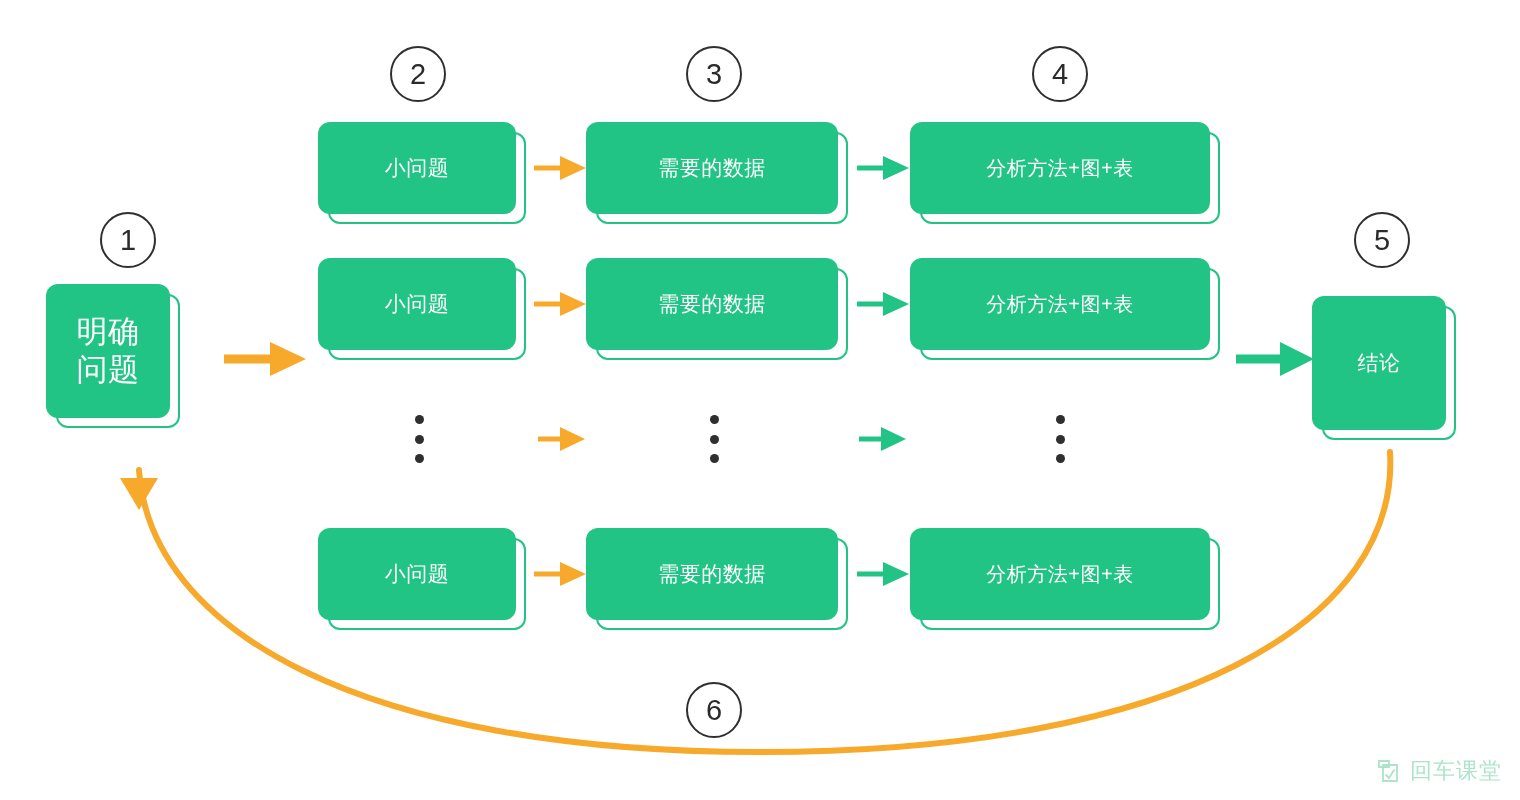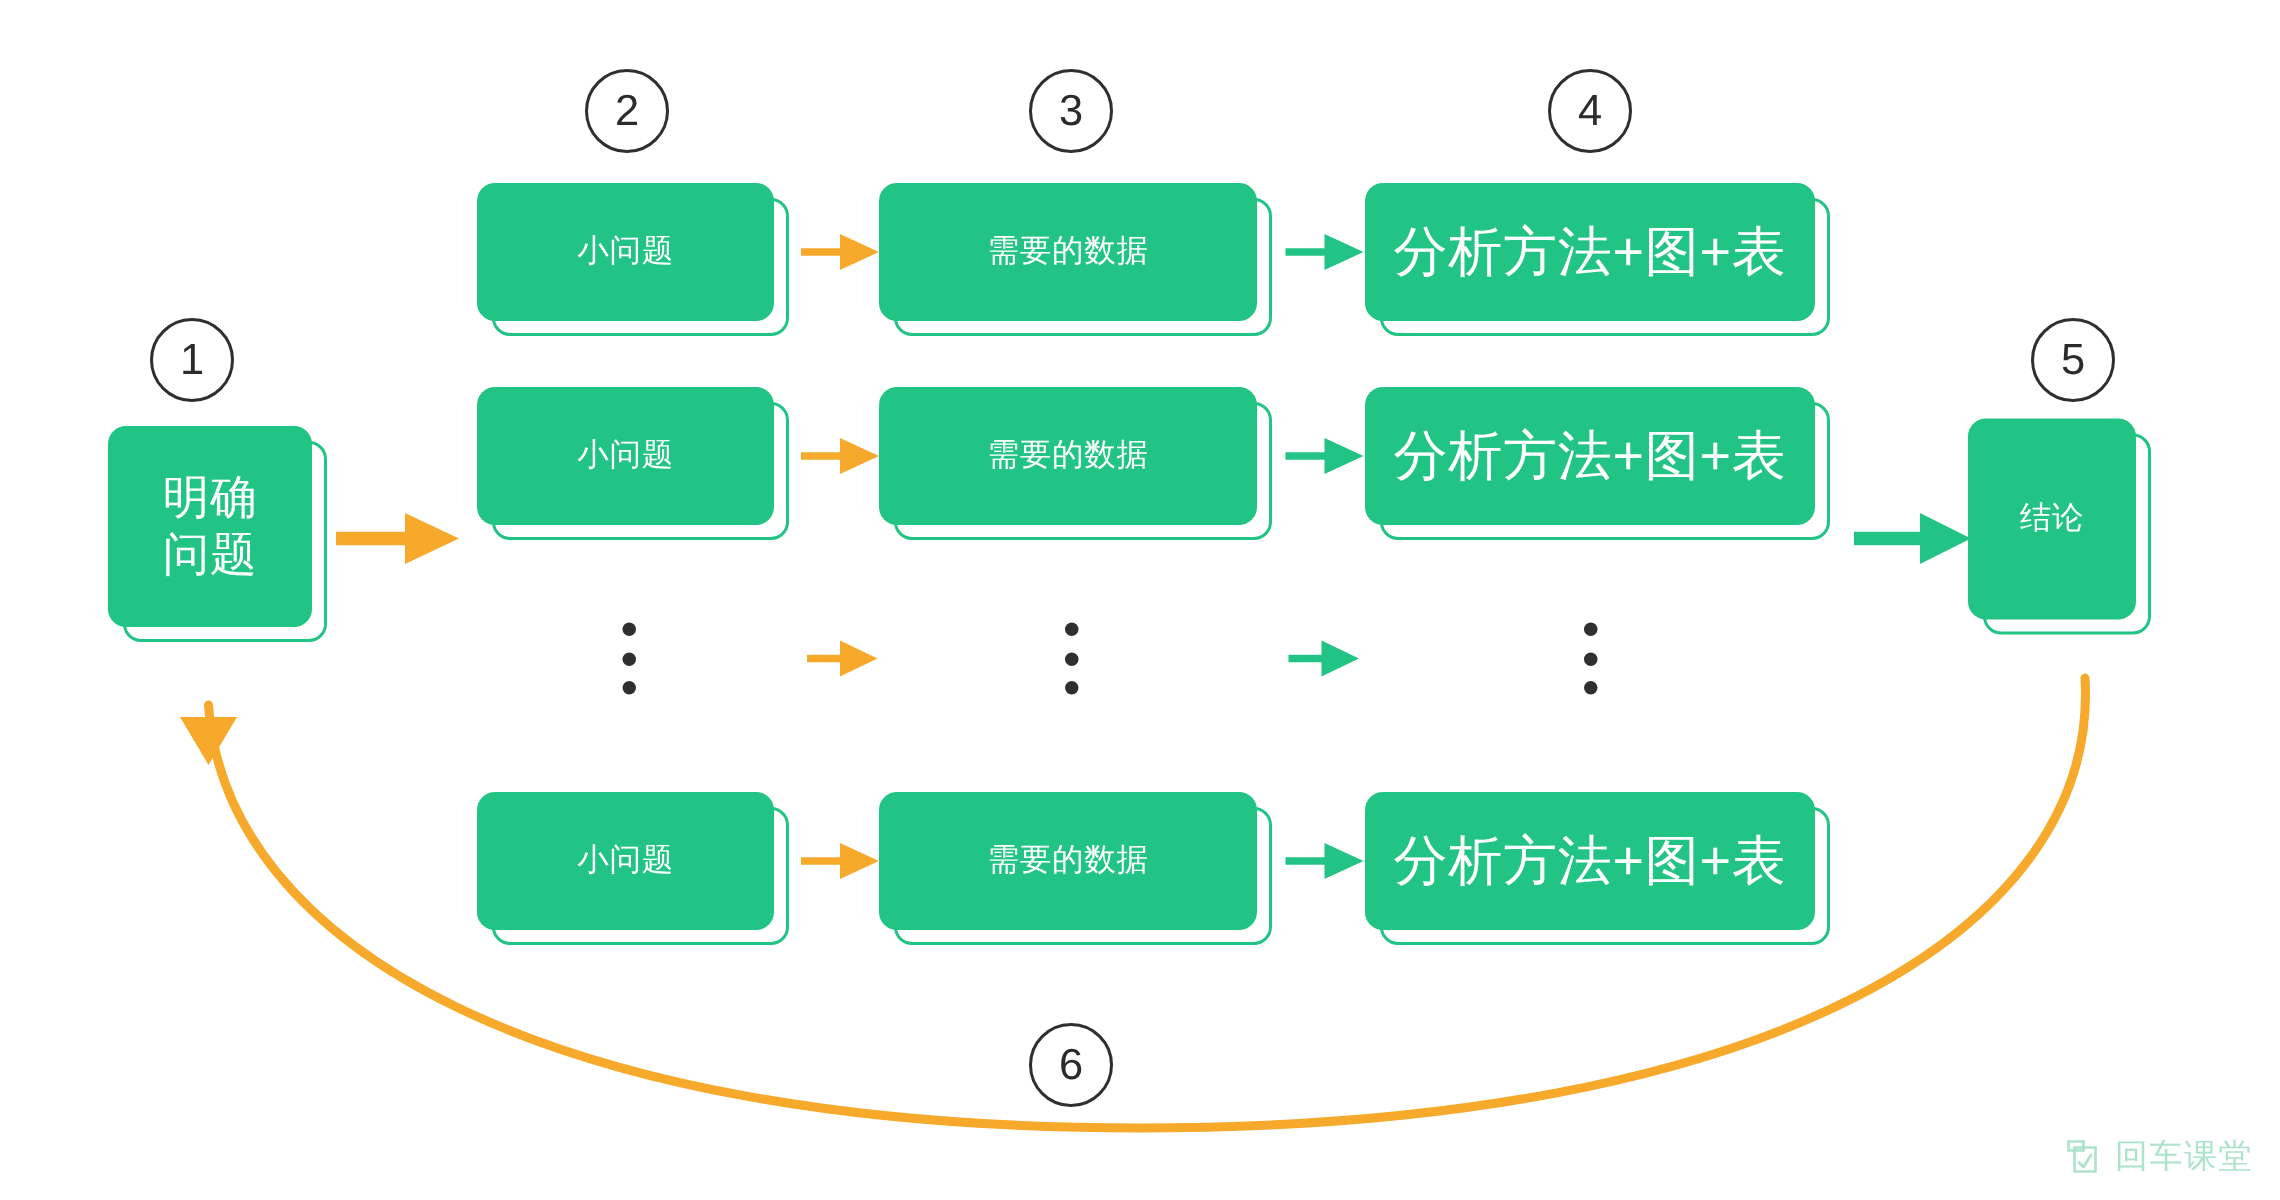--- a/index.html
+++ b/index.html
@@ -50,21 +50,21 @@
   }
   .card-label{
     color:#ffffff;
     font-size:21px;
     line-height:1.22;
     text-align:center;
     letter-spacing:.5px;
     white-space:pre-line;
     font-family:"Liberation Sans","DejaVu Sans",sans-serif;
   }
-  .card-label.small{font-size:36px;}
+  .card-label.small{font-size:20px;}
   .card-label.two-line{font-size:31px;}
 
   
   .arrow{position:absolute;z-index:5;}
 
   
   .dots{
     position:absolute;
     display:flex;flex-direction:column;
     align-items:center;justify-content:space-between;
@@ -112,21 +112,21 @@
   <div class="step-circle" style="left:390px;top:46px;">2</div>
 
   <div class="step-circle" style="left:686px;top:46px;">3</div>
 
   <div class="step-circle" style="left:1032px;top:46px;">4</div>
 
   <div class="step-circle" style="left:1354px;top:212px;">5</div>
 
   <div class="step-circle" style="left:686px;top:682px;">6</div>
 
-  <div class="card-wrap" style="left:72px;top:284px;width:136px;height:134px;">
+  <div class="card-wrap" style="left:46px;top:284px;width:124px;height:134px;">
     <div class="card-back"></div>
     <div class="card-front">
       <span class="card-label two-line">明确
 问题</span>
     </div>
   </div>
 
   <svg class="arrow" style="left:222px;top:336px;" width="86" height="46">
     <path d="M 2 23 L 52 23" stroke="#f7a92b" stroke-width="9" fill="none"></path>
     <path d="M 48 6 L 84 23 L 48 40 Z" fill="#f7a92b"></path>
@@ -251,21 +251,21 @@
     <div class="card-front">
       <span class="card-label small">分析方法+图+表</span>
     </div>
   </div>
 
   <svg class="arrow" style="left:1234px;top:336px;" width="82" height="46">
     <path d="M 2 23 L 50 23" stroke="#22c485" stroke-width="9" fill="none"></path>
     <path d="M 46 6 L 80 23 L 46 40 Z" fill="#22c485"></path>
   </svg>
 
-  <div class="card-wrap" style="left:1312px;top:279px;width:112px;height:134px;">
+  <div class="card-wrap" style="left:1312px;top:296px;width:134px;height:134px;">
     <div class="card-back"></div>
     <div class="card-front">
       <span class="card-label">结论</span>
     </div>
   </div>
 
   <div id="watermark">
     <svg width="26" height="26" viewBox="0 0 26 26">
       <path d="M4 3 L14 3 L14 9 L4 9 Z" fill="none" stroke="#a8e2c8" stroke-width="1.8"></path>
       <path d="M8 7 L22 7 L22 23 L8 23 Z" fill="none" stroke="#a8e2c8" stroke-width="1.8"></path>

